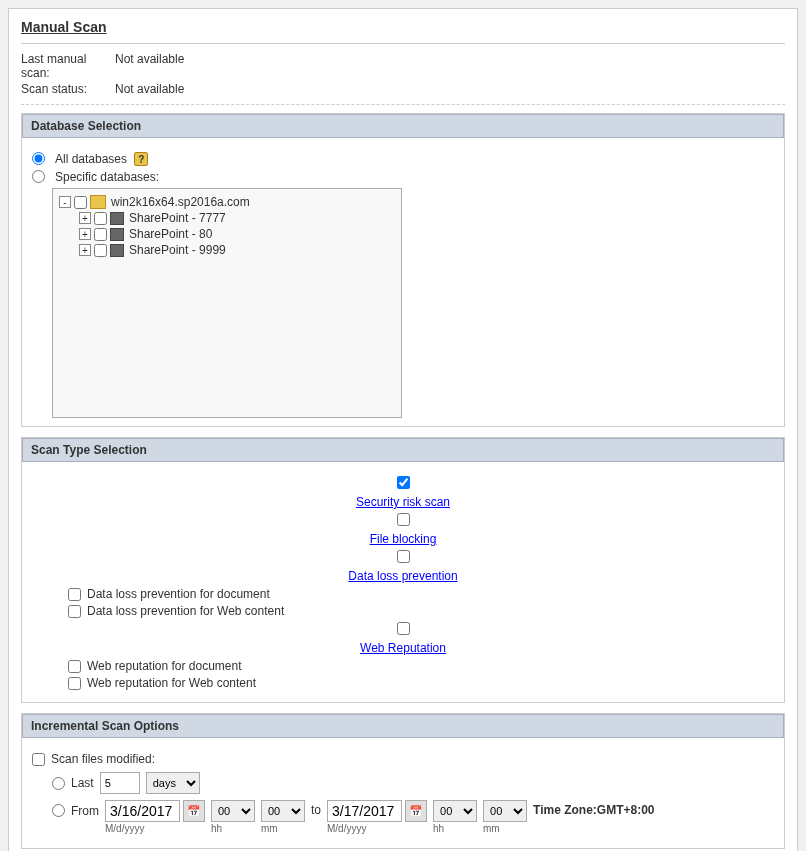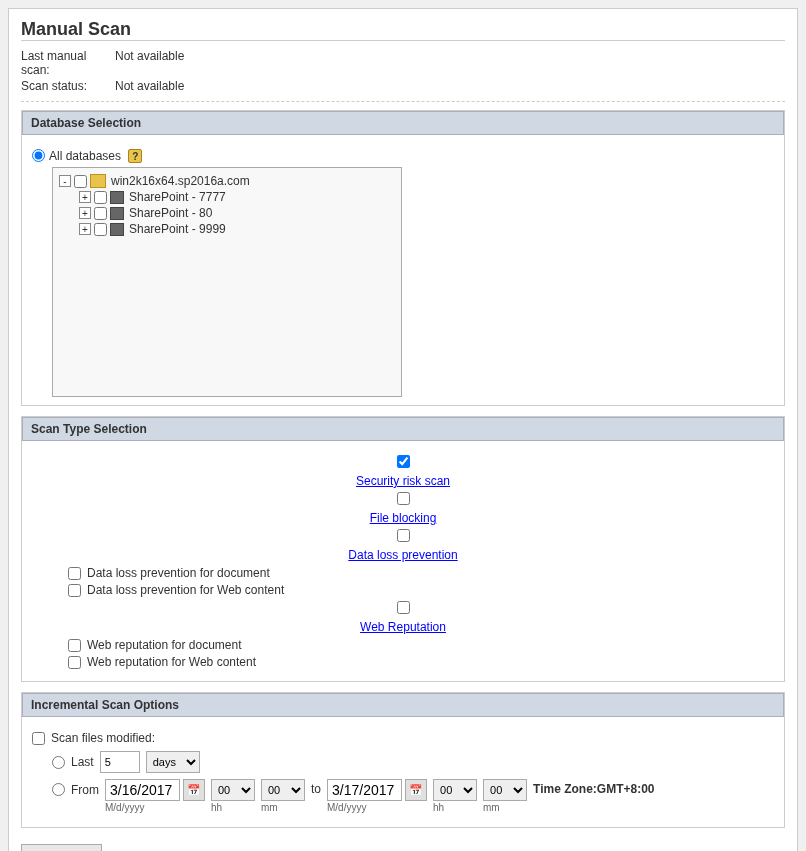--- a/index.html
+++ b/index.html
@@ -10,23 +10,25 @@
       background: #f0f0f0;
       padding: 8px;
     }
     .page-container {
       background: #fff;
       border: 1px solid #ccc;
       padding: 10px 12px;
       width: 790px;
     }
     .page-title {
-      font-size: 18px;
+      font-size: 14px;
       font-weight: bold;
+      margin-bottom: 8px;
       color: #333;
+      text-decoration: underline;
     }
     .divider {
       border: none;
       border-top: 1px solid #ccc;
       margin-bottom: 8px;
     }
     .info-row {
       display: flex;
       gap: 4px;
       margin-bottom: 2px;
@@ -50,21 +52,21 @@
     .section {
       border: 1px solid #ccc;
       margin-bottom: 10px;
     }
     .section-body {
       padding: 8px 10px;
     }
     .radio-row {
       display: flex;
       align-items: flex-start;
-      gap: 4px;
+      gap: 10px;
       margin-bottom: 4px;
     }
     .database-tree {
       border: 1px solid #aaa;
       background: #f8f8f8;
       width: 350px;
       min-height: 230px;
       padding: 6px;
       margin-left: 20px;
       margin-top: 4px;
@@ -226,20 +228,24 @@
     <div class="section-body">
 
       <div class="radio-row">
         <input type="radio" name="db-selection" id="all-db" checked="" style="">
         <label for="all-db">
           <span>All databases</span>
           <span style="display:inline-block;width:14px;height:14px;background:#e8c44a;border:1px solid #b08020;border-radius:2px;margin-left:4px;text-align:center;font-size:10px;font-weight:bold;line-height:14px;cursor:help;">?</span>
         </label>
       </div>
 
+      <div class="radio-row">
+        <input type="radio" name="db-selection" id="specific-db" style="">
+        <label for="specific-db">Specific databases:</label>
+      </div>
 
       <div class="database-tree">
 
         <div class="tree-item level1">
           <span class="tree-expand">-</span>
           <input type="checkbox" class="tree-checkbox" style="">
 
           <span style="display:inline-block;width:16px;height:14px;background:#e8c44a;border:1px solid #c09020;vertical-align:middle;margin-right:2px;"></span>
           <span>win2k16x64.sp2016a.com</span>
         </div>

